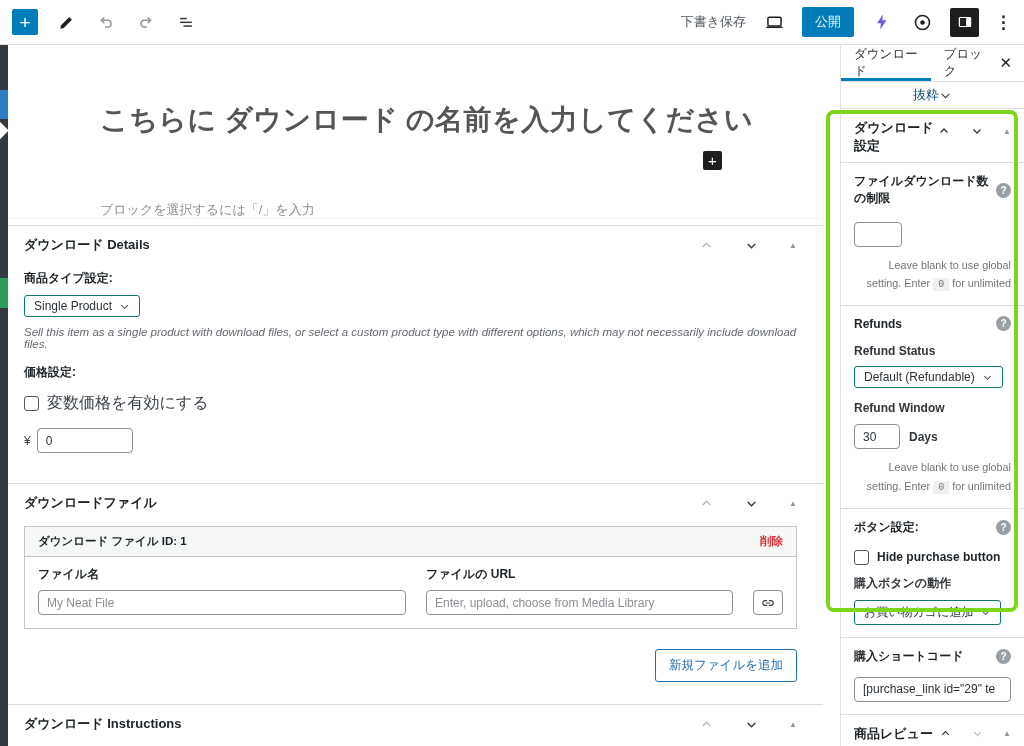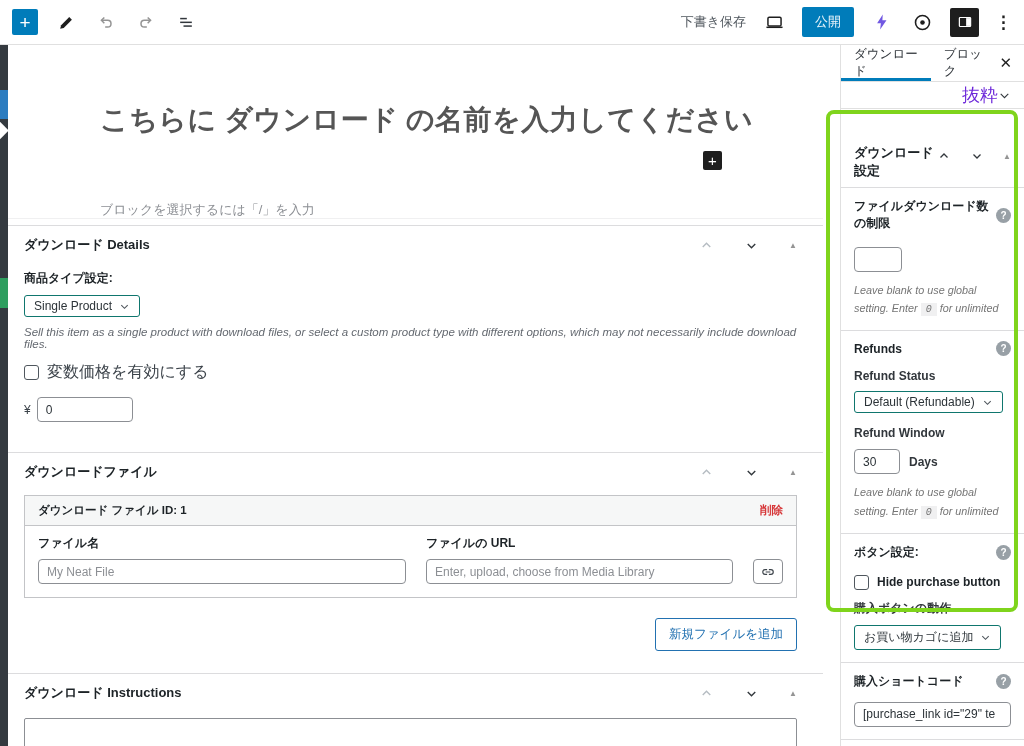--- a/index.html
+++ b/index.html
@@ -69,33 +69,33 @@
           padding:7px 13px;font-size:12.5px;cursor:pointer;}
   textarea.instr{width:100%;height:42px;border:1px solid #8c8f94;border-radius:2px;resize:vertical;
           box-sizing:border-box;margin-top:10px;font-family:"Liberation Sans",sans-serif;}
   
   .sidebar{position:absolute;right:0;top:45px;width:184px;height:701px;border-left:1px solid #e0e0e0;
           background:#fff;box-sizing:border-box;overflow:hidden;font-size:12px;}
   .tabs{display:flex;align-items:center;height:36px;border-bottom:1px solid #e0e0e0;}
   .tab{padding:0 13px;height:100%;display:flex;align-items:center;font-size:12.5px;color:#32373c;cursor:pointer;}
   .tab.active{box-shadow:inset 0 -3px 0 #007cba;}
   .tab-close{margin-left:auto;margin-right:12px;font-size:15px;color:#1e1e1e;cursor:pointer;}
-  .excerpt-row{display:flex;justify-content:flex-end;align-items:center;height:26px;padding:0 13px;
-          border-bottom:1px solid #e0e0e0;font-size:18px;color:#6d28d9;cursor:pointer;}
+  .excerpt-row{display:flex;justify-content:center;align-items:center;height:26px;padding:0 13px;
+          border-bottom:1px solid #e0e0e0;font-size:13px;color:#0c4a6e;cursor:pointer;}
   .sb-panel{padding:8px 13px 0;}
-  .sb-h{display:flex;align-items:flex-start;justify-content:space-between;padding:2px 0 8px;margin-top:25px;}
+  .sb-h{display:flex;align-items:flex-start;justify-content:space-between;padding:2px 0 8px;}
   .sb-title{font-weight:bold;font-size:13px;width:88px;line-height:1.35;color:#1d2327;}
   .sb-ctrls{display:flex;gap:19px;align-items:center;margin-top:5px;}
   .sb-sec{border-top:1px solid #dcdcde;margin:0 -13px;padding:10px 13px 12px;}
   .sec-head{display:flex;justify-content:space-between;align-items:center;font-weight:bold;
           font-size:12px;color:#1d2327;}
   .help-circle{width:15px;height:15px;border-radius:50%;background:#98a0a6;color:#fff;font-size:10px;
           display:flex;align-items:center;justify-content:center;font-weight:bold;cursor:pointer;flex:0 0 auto;}
   .sb-sub{font-weight:bold;font-size:12px;color:#32373c;margin-top:13px;}
-  .sb-help{font-style:italic;font-size:10.8px;color:#757575;margin-top:9px;line-height:1.7;}
+  .sb-help{font-size:10.8px;color:#757575;margin-top:9px;line-height:1.7;text-align:right;}
   .code0{background:#f0f0f1;padding:1px 5px;font-family:"Liberation Mono",monospace;font-size:10px;}
   .days-row{display:flex;align-items:center;gap:9px;margin-top:9px;}
   .days-lbl{font-weight:bold;font-size:12px;color:#32373c;}
   .sb-check{display:flex;align-items:center;gap:8px;margin-top:6px;font-size:12px;font-weight:bold;color:#1d2327;}
   .shortcode-in{width:100%;margin-top:12px;font-size:11px;color:#3c434a;}
   
   .highlight-box{position:absolute;left:826px;top:110px;width:192px;height:502px;border:4px solid #7fd41c;
           border-radius:8px;box-sizing:border-box;z-index:20;pointer-events:none;}
   svg{display:block;}
 </style>
@@ -216,20 +216,21 @@
         <div class="lbl">商品タイプ設定:</div>
         <div class="select">
           <span>Single Product</span>
           <span>
               <svg width="11" height="11" viewBox="0 0 24 24" fill="none" stroke="#50575e" stroke-width="2.4">
                 <path d="M5 9l7 7 7-7"></path>
               </svg>
             </span>
         </div>
         <div class="help-italic">Sell this item as a single product with download files, or select a custom product type with different options, which may not necessarily include download files.</div>
+        <div class="lbl" style="margin-top:14px;">価格設定:</div>
         <div class="check-row">
           <span class="checkbox"></span>
           <span>変数価格を有効にする</span>
         </div>
         <div class="price-row">
           <span>¥</span>
           <input class="txt" style="width: 96px;" value="0">
         </div>
       </div>
 

